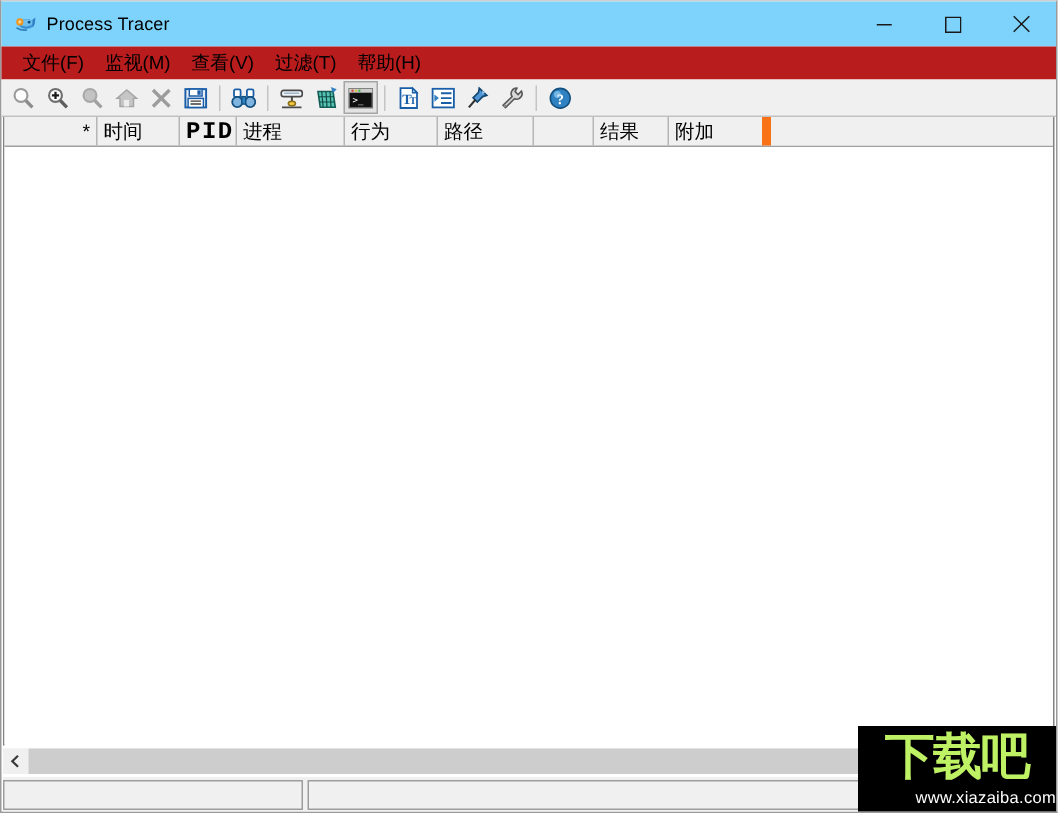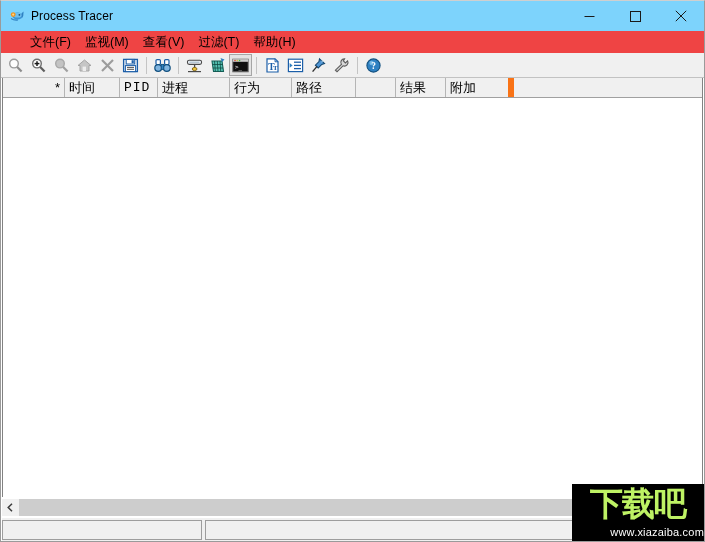--- a/index.html
+++ b/index.html
@@ -67,24 +67,24 @@
     padding: 0;
   }
   .win-btn svg { display: block; }
 
   
   .menubar {
     position: absolute;
     left: 0; top: 30px;
     width: 703px;
     height: 22px;
-    background: #ef4444;
-    display: flex;
-    align-items: center;
-    padding-left: 22px;
+    background: #b91c1c;
+    display: flex;
+    align-items: center;
+    padding-left: 7px;
     box-sizing: border-box;
   }
   .menu-item {
     font-size: 12.5px;
     color: #000000;
     padding: 2px 7px 2px 7px;
     white-space: nowrap;
     line-height: 16px;
   }
 
@@ -149,22 +149,22 @@
     display: flex;
     align-items: center;
     font-size: 13px;
     color: #000000;
     padding: 0 4px;
     overflow: hidden;
     white-space: nowrap;
   }
   .col.mono {
     font-family: "Liberation Mono", "DejaVu Sans Mono", monospace;
-    font-size: 13px;
-    font-weight: normal;
+    font-size: 16px;
+    font-weight: bold;
     letter-spacing: 1px;
   }
   .col.align-right { justify-content: flex-end; }
   .col.last { border-right: 6px solid #f97316; }
   .col-filler {
     flex: 1;
     height: 19px;
     box-sizing: border-box;
     background: #f0f0f0;
   }

